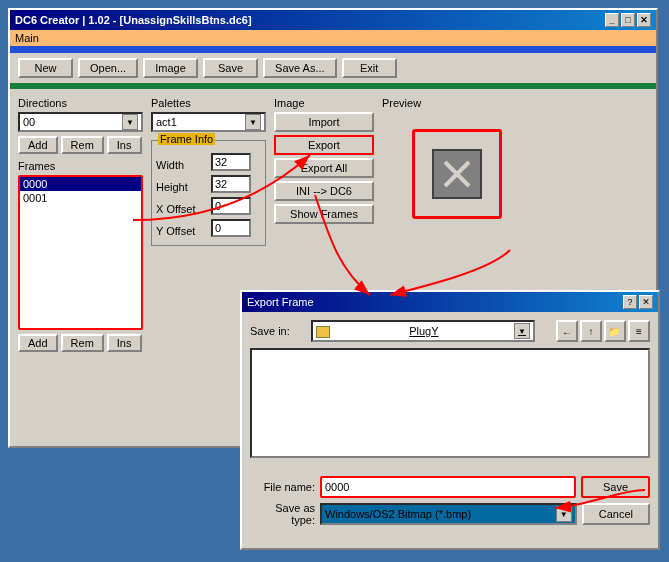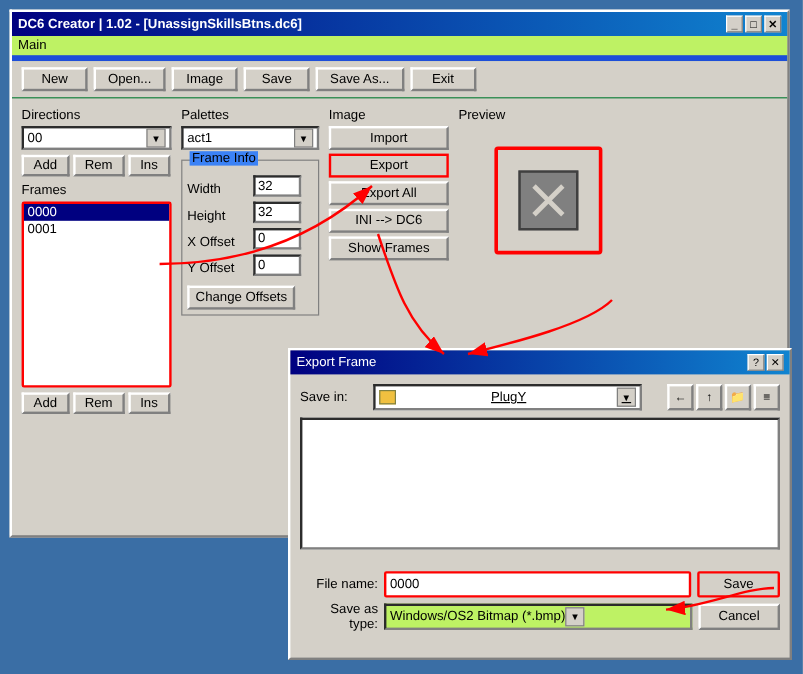--- a/index.html
+++ b/index.html
@@ -51,32 +51,32 @@
       border-left-color: #ffffff;
       display: flex;
       align-items: center;
       justify-content: center;
       font-size: 9px;
       cursor: pointer;
       color: #000;
     }
 
     .menu-bar {
-      background: #bef264;
+      background: #fdba74;
       padding: 2px 5px;
-      border-bottom: 5px solid #1d4ed8;
+      border-bottom: 7px solid #1d4ed8;
       font-size: 11px;
     }
 
     .toolbar {
       display: flex;
       gap: 5px;
       padding: 5px 8px;
       background: #d4d0c8;
-      border-bottom: 1px solid #15803d;
+      border-bottom: 6px solid #15803d;
     }
 
     .toolbar-btn {
       padding: 2px 10px;
       background: #d4d0c8;
       border: 2px solid;
       border-top-color: #ffffff;
       border-left-color: #ffffff;
       border-right-color: #808080;
       border-bottom-color: #808080;
@@ -173,21 +173,21 @@
       border: 1px solid #808080;
       padding: 4px;
       position: relative;
       margin-bottom: 8px;
     }
 
     .group-title {
       position: absolute;
       top: -8px;
       left: 6px;
-      background: #3b82f6;
+      background: #eab308;
       padding: 0 2px;
       font-size: 11px;
     }
 
     .field-row {
       display: flex;
       align-items: flex-end;
       gap: 5px;
       margin-bottom: 4px;
     }
@@ -421,26 +421,26 @@
       border-left-color: #ffffff;
       border-right-color: #808080;
       border-bottom-color: #808080;
       font-size: 11px;
       cursor: pointer;
     }
 
     .bottom-select {
       flex: 1;
       height: 22px;
-      background: #bef264;
+      background: #0369a1;
       border: 2px inset #808080;
       font-size: 11px;
       display: flex;
       align-items: center;
-      justify-content: flex-start;
+      justify-content: space-between;
       padding: 0 3px;
     }
 
     
     .arrows-svg {
       position: absolute;
       top: 0;
       left: 0;
       width: 669px;
       height: 562px;
@@ -532,21 +532,20 @@
           </div>
           <div class="field-row">
             <span class="field-label">X Offset</span>
             <input class="field-input" type="text" value="0" style="">
           </div>
           <div class="field-row">
             <span class="field-label">Y Offset</span>
             <input class="field-input" type="text" value="0" style="">
           </div>
         </div>
-        <button class="change-offsets-btn">Change Offsets</button>
       </div>
     </div>
 
     <div style="width:100px;">
       <div class="panel-label">Image</div>
       <button class="image-btn">Import</button>
       <button class="image-btn export-btn-highlighted" style="border:2px solid red;">Export</button>
       <button class="image-btn">Export All</button>
       <button class="image-btn">INI --&gt; DC6</button>
       <button class="image-btn">Show Frames</button>

